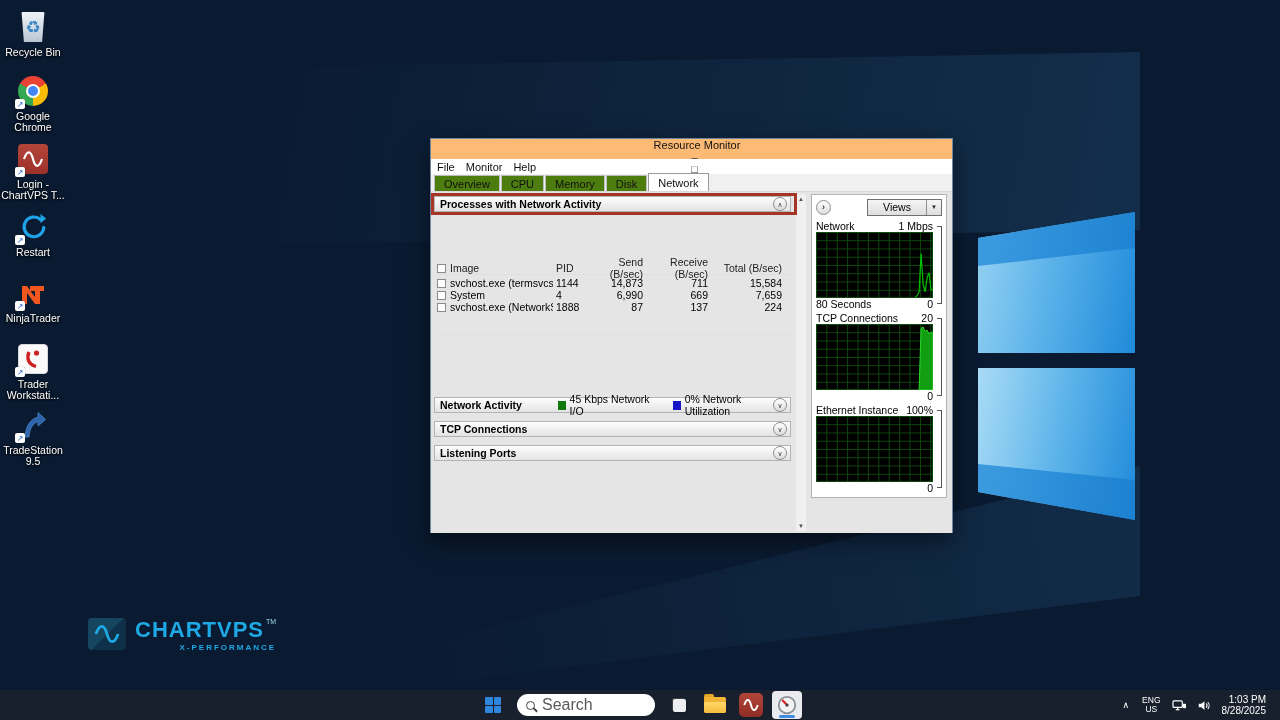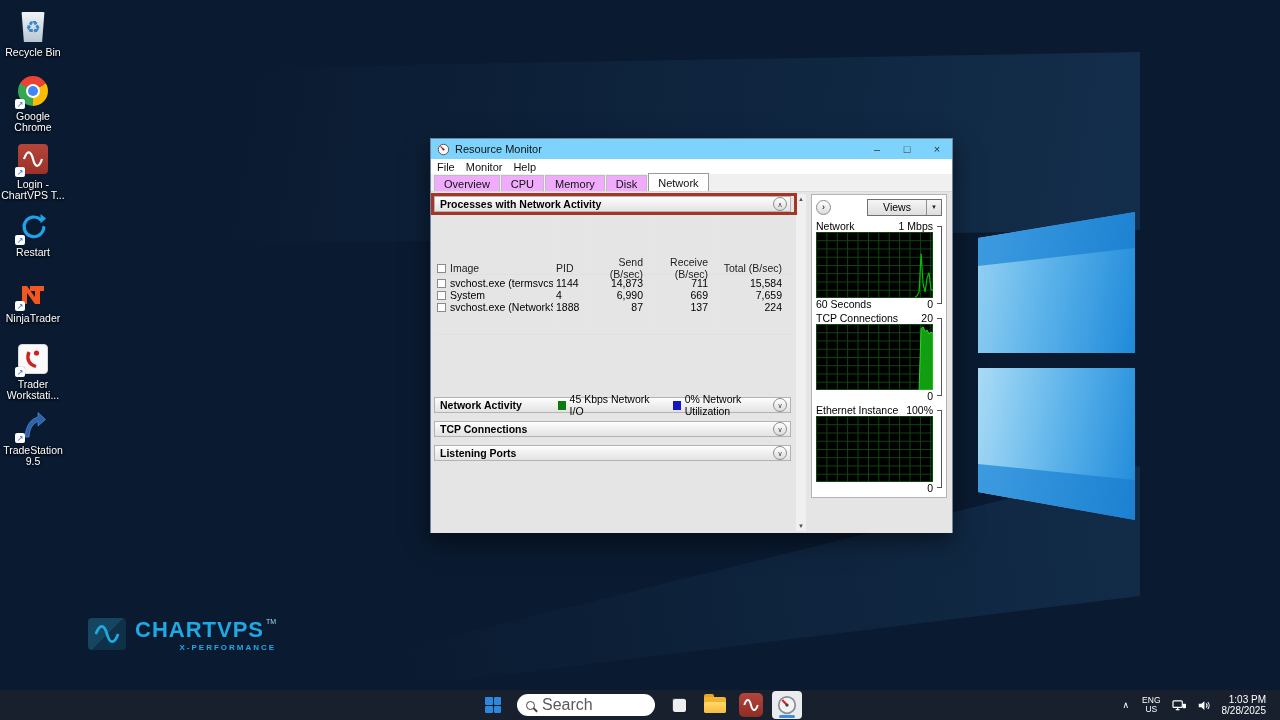--- a/index.html
+++ b/index.html
@@ -63,27 +63,27 @@
     display:flex; align-items:center; justify-content:center; margin-right:9px; }
   .wm-text { display:flex; flex-direction:column; }
   .wm-brandrow { display:flex; align-items:flex-start; }
   .wm-brand { font-size:22px; font-weight:bold; letter-spacing:1px; color:#1fa9e4; line-height:24px; }
   .wm-tm { font-size:7px; color:#9fd8f2; margin-left:2px; margin-top:0; }
   .wm-tag { font-size:8px; font-weight:bold; letter-spacing:2px; color:#1fa9e4; align-self:flex-end; margin-top:1px;padding-left:23px; }
 
   
   .resmon { position:absolute; left:430px; top:138px; width:523px; height:395px; background:#fff;
     border:1px solid #6f86a0; box-shadow:0 8px 22px rgba(0,0,0,.5); font-size:11px; }
-  .titlebar { height:20px; display:flex; align-items:center; padding-left:6px; background:#7dd3fc; }
+  .titlebar { height:20px; display:flex; align-items:center; padding-left:6px; background:#fdba74;flex-direction:column; }
   .title-txt { margin-left:5px; font-size:11px; color:#111; flex:1; }
   .ctrl { width:30px; height:20px; display:flex; align-items:center; justify-content:center; color:#333; font-size:11px; cursor:pointer; }
   .menubar { height:15px; display:flex; align-items:center; padding-left:6px; background:#fff; }
   .menubar span { margin-right:11px; font-size:11px; color:#111; cursor:pointer; }
   .tabbar { height:18px; background:#f0f0f0; display:flex; align-items:flex-end; padding-left:3px; border-bottom:1px solid #d9d9d9; position:relative; }
-  .tab { padding:2px 9px 2px 9px; font-size:11px; color:#111; background:#f0abfc; border:1px solid #bdbdbd; border-bottom:none;
+  .tab { padding:2px 9px 2px 9px; font-size:11px; color:#111; background:#4d7c0f; border:1px solid #bdbdbd; border-bottom:none;
     margin-right:1px; height:16px; display:flex; align-items:center; cursor:pointer; }
   .tab.active { background:#fff; height:18px; position:relative; z-index:2; border-color:#9a9a9a; }
   .content { position:relative; height:341px; background:#e5e5e5; }
 
   
   .left-pane { position:absolute; left:0; top:0; width:375px; height:100%; }
   .hl-red { position:absolute; left:0; top:1px; width:366px; height:22px; border:3px solid #a43527; z-index:5; }
   .sect-head { position:absolute; left:3px; height:16px; width:357px; display:flex; align-items:center;
     background:linear-gradient(180deg,#fdfdfd,#e3e3e3); border:1px solid #b3b3b3; padding:0 3px 0 5px; cursor:pointer; }
   .sect-head .st { font-weight:bold; font-size:10.5px; color:#000; flex:1; }
@@ -390,21 +390,21 @@
         <div class="g-label">
           <span>Network</span>
           <span>1 Mbps</span>
         </div>
         <div class="graph">
             <svg width="117" height="66" style="position: absolute; left: 0px; top: 0px;">
               <polyline points="99.2,65.0 101.1,63.7 103.1,59.9 105.1,21.5 107.1,52.2 109.1,59.9 111.1,45.8 113.0,40.7 115.0,57.3 117.0,58.6" fill="none" stroke="#00c000" stroke-width="1.2"></polyline>
             </svg>
           </div>
         <div class="g-min">
-          <span>60 Seconds</span>
+          <span>80 Seconds</span>
           <span class="right">0</span>
         </div>
         <div class="bracket"></div>
       </div>
 
       <div class="graph-group">
         <div class="g-label">
           <span>TCP Connections</span>
           <span>20</span>
         </div>

